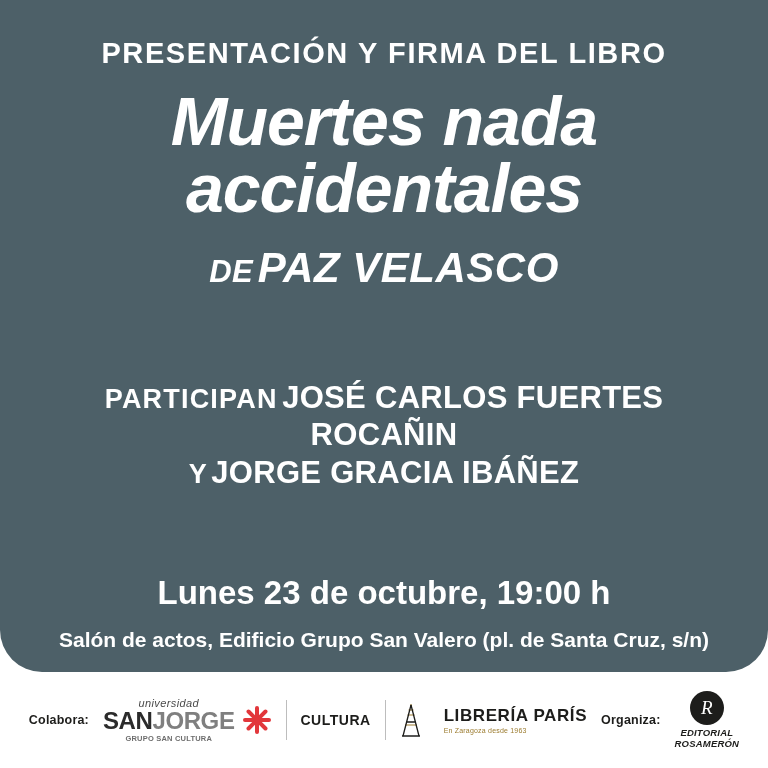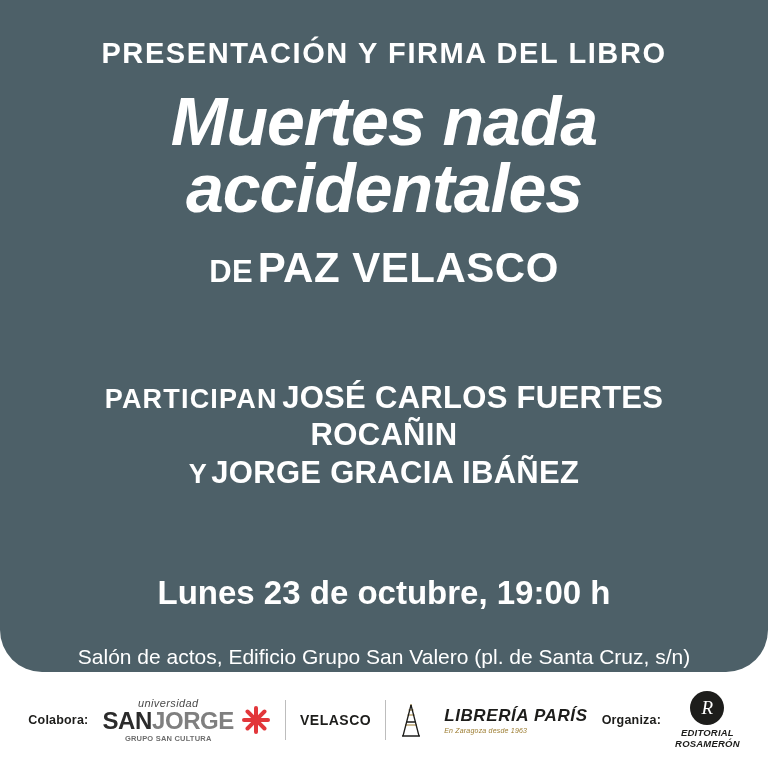--- a/index.html
+++ b/index.html
@@ -49,20 +49,21 @@
     font-weight: bold;
     font-style: italic;
     text-align: center;
     line-height: 0.99;
     letter-spacing: -1px;
   }
   .author-line {
     margin-top: 24px;
     text-align: center;
     line-height: 1;
+    font-style: italic;
   }
   .author-de {
     font-size: 31px;
     font-weight: bold;
     letter-spacing: 0.5px;
   }
   .author-name {
     font-size: 42px;
     font-weight: bold;
     letter-spacing: 0.5px;
@@ -95,23 +96,23 @@
     font-size: 27px;
     font-weight: bold;
   }
   .when {
     margin-top: 36px;
     font-size: 33px;
     font-weight: bold;
     text-align: center;
   }
   .where {
-    margin-top: 33px;
+    margin-top: 16px;
     font-size: 21px;
-    font-weight: normal;
+    font-weight: bold;
     text-align: center;
   }
   .entry {
     margin-top: 20px;
     font-size: 21px;
     font-weight: bold;
     text-align: center;
   }
 
   
@@ -189,21 +190,20 @@
   }
   .cultura {
     font-size: 14px;
     font-weight: bold;
     letter-spacing: 0.5px;
   }
   .logo-paris {
     display: flex;
     align-items: center;
     gap: 22px;
-    font-style: italic;
   }
   .eiffel {
     width: 22px;
     height: 34px;
   }
   .paris-text {
     display: flex;
     flex-direction: column;
     line-height: 1;
   }
@@ -300,21 +300,21 @@
       <div class="usj-star">
         <span></span>
           <span></span>
           <span></span>
           <span></span>
       </div>
     </div>
 
     <div class="divider-v"></div>
 
-    <span class="cultura">VELASCO</span>
+    <span class="cultura">CULTURA</span>
 
     <div class="divider-v"></div>
 
     <div class="logo-paris">
       <svg class="eiffel" viewBox="0 0 22 34">
         <path d="M11 1 L11 5 M8.5 7 L13.5 7 M7.5 12 L14.5 12 M5 22 L17 22" stroke="#9b7b2e" stroke-width="1.1" fill="none"></path>
         <path d="M11 2 L3 33 M11 2 L19 33 M6 19 L16 19" stroke="#1d1d1b" stroke-width="1.3" fill="none"></path>
         <path d="M2 33 L20 33" stroke="#1d1d1b" stroke-width="1.5"></path>
       </svg>
       <div class="paris-text">

